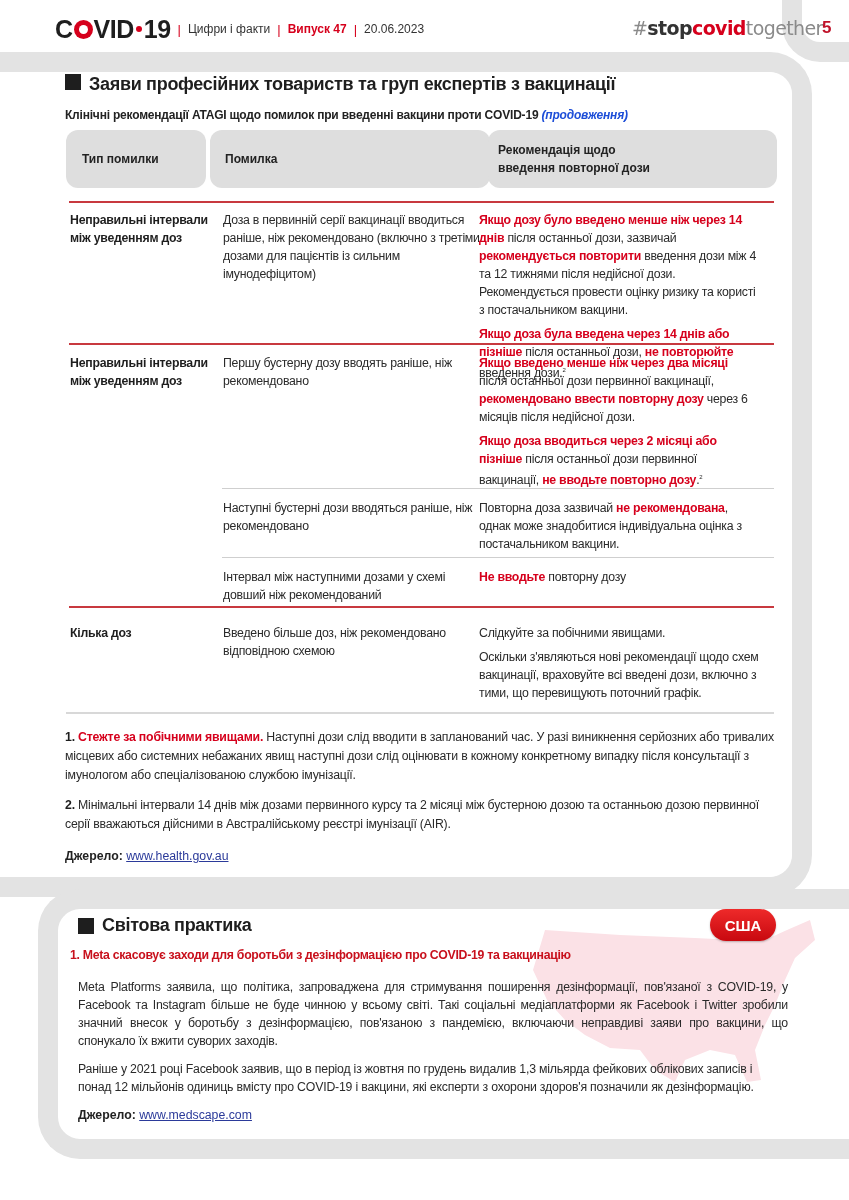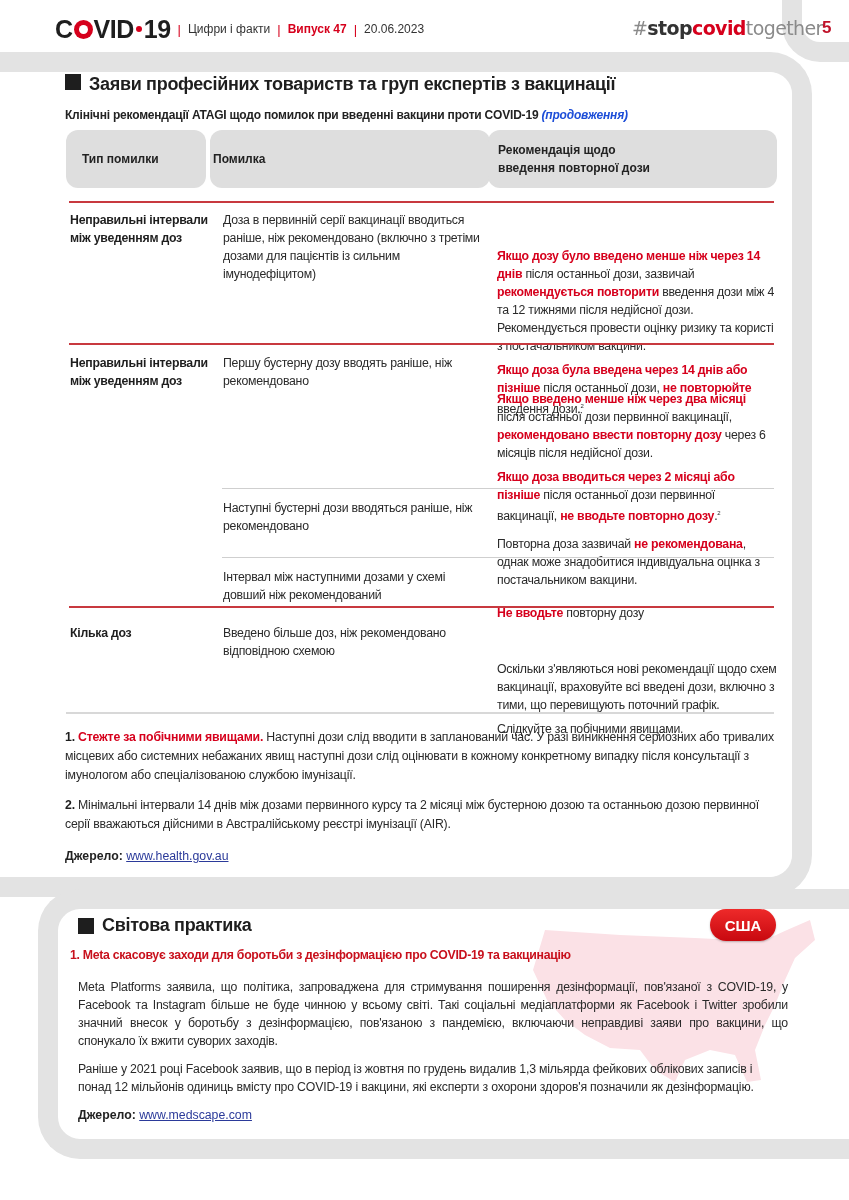--- a/index.html
+++ b/index.html
@@ -42,30 +42,30 @@
     .page-num { position: absolute; left: 822px; top: 18px; font-size: 17px; color: #c0132a; font-weight: 700; }
 
     
     .sec-title { position: absolute; left: 65px; top: 74px; font-size: 18px; font-weight: 700; color: #1e1e1e; display: flex; align-items: flex-start; letter-spacing: -0.3px; }
     .sq { display: inline-block; width: 16px; height: 16px; background: #1e1e1e; margin-right: 8px; }
     .table-caption { position: absolute; left: 65px; top: 108px; font-size: 12px; font-weight: 700; color: #222; letter-spacing: -0.2px; }
     .table-caption .cont { color: #1d4ed8; font-style: italic; }
 
     .th { position: absolute; top: 130px; height: 58px; background: #dedede; border-radius: 12px; font-size: 12px; font-weight: 700; color: #222; display: flex; align-items: center; padding-left: 16px; line-height: 1.5; }
     .th1 { left: 66px; width: 140px; }
-    .th2 { left: 210px; width: 280px; padding-left: 3px; text-align: center; }
+    .th2 { left: 210px; width: 280px; padding-left: 15px; text-align: center; }
     .th3 { left: 488px; width: 289px; padding-left: 0; padding-left: 10px; }
 
     .rule-red { position: absolute; left: 69px; width: 705px; height: 2px; background: #c8393f; }
     .rule-gray { position: absolute; height: 1px; background: #cfcfcf; }
 
     .cell { position: absolute; font-size: 12.3px; line-height: 18px; color: #2a2a2a; letter-spacing: -0.25px; }
     .cell.type { left: 70px; width: 145px; font-weight: 700; color: #1e1e1e; }
     .cell.err { left: 223px; width: 260px; }
-    .cell.rec { left: 497px; width: 280px; margin-top: 36px; }
+    .cell.rec { left: 479px; width: 280px; }
     .cell p { margin-bottom: 6px; }
     .red { color: #d6001c; font-weight: 700; }
     sup { font-size: 6px; vertical-align: super; }
 
     .note { position: absolute; left: 65px; width: 720px; font-size: 12.3px; line-height: 19px; color: #2a2a2a; letter-spacing: -0.2px; }
     .note b { color: #1e1e1e; }
     .src { position: absolute; font-size: 12.3px; color: #222; }
     .src b { font-weight: 700; }
     .src a { color: #2b3a9a; text-decoration: underline; }
 
@@ -155,22 +155,22 @@
 <div class="cell err" style="top:568px">Інтервал між наступними дозами у схемі довший ніж рекомендований</div>
 <div class="cell rec" style="top:568px">
     <p><span class="red">Не вводьте</span><span> повторну дозу</span></p>
   </div>
 
 <div class="rule-red" style="top:606px"></div>
 
 <div class="cell type" style="top:624px">Кілька доз</div>
 <div class="cell err" style="top:624px">Введено більше доз, ніж рекомендовано відповідною схемою</div>
 <div class="cell rec" style="top:624px">
+    <p><span>Слідкуйте за побічними явищами.</span></p>
     <p><span>Оскільки з'являються нові рекомендації щодо схем вакцинації, враховуйте всі введені дози, включно з тими, що перевищують поточний графік.</span></p>
-    <p><span>Слідкуйте за побічними явищами.</span></p>
   </div>
 
 <div class="rule-gray" style="top:712px; left:66px; width:708px; background:#d8d8d8; height:2px"></div>
 
 <div class="note" style="top:728px"><b>1.</b> <span class="red">Стежте за побічними явищами.</span><span> Наступні дози слід вводити в запланований час. У разі виникнення серйозних або тривалих місцевих або системних небажаних явищ наступні дози слід оцінювати в кожному конкретному випадку після консультації з імунологом або спеціалізованою службою імунізації.</span></div>
 <div class="note" style="top:796px"><b>2.</b><span> Мінімальні інтервали 14 днів між дозами первинного курсу та 2 місяці між бустерною дозою та останньою дозою первинної серії вважаються дійсними в Австралійському реєстрі імунізації (AIR).</span></div>
 
 <div class="src" style="left:65px; top:849px">
   <b>Джерело:</b>
   <a>www.health.gov.au</a>

